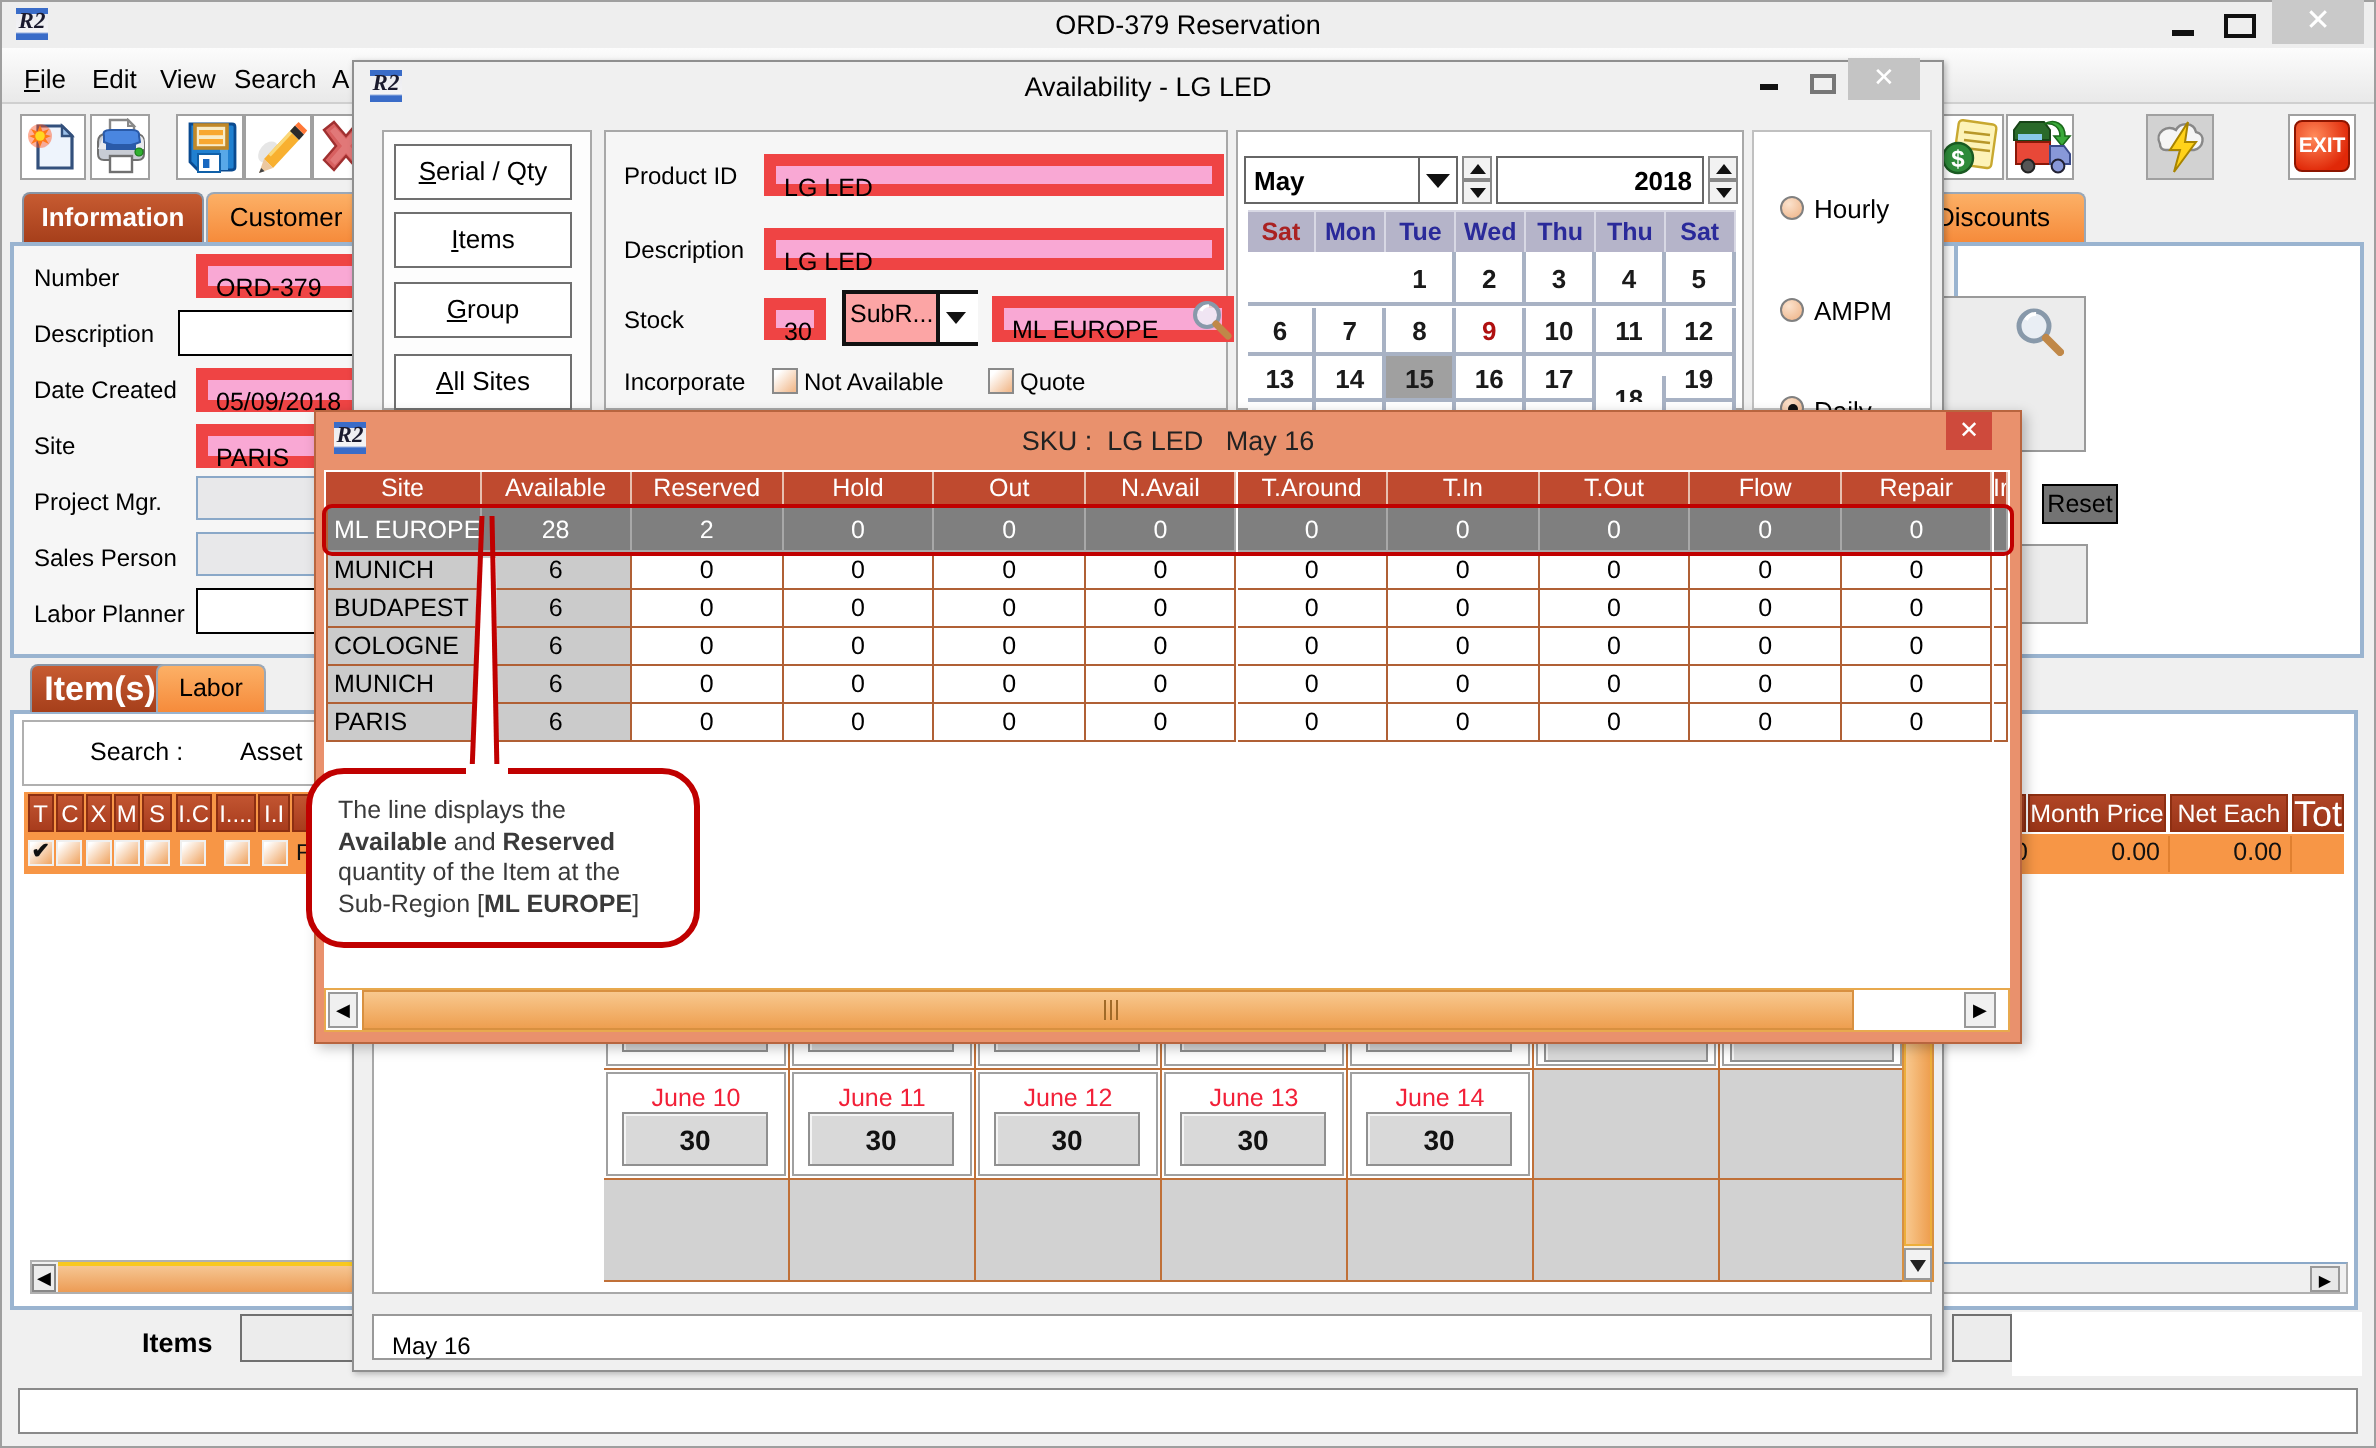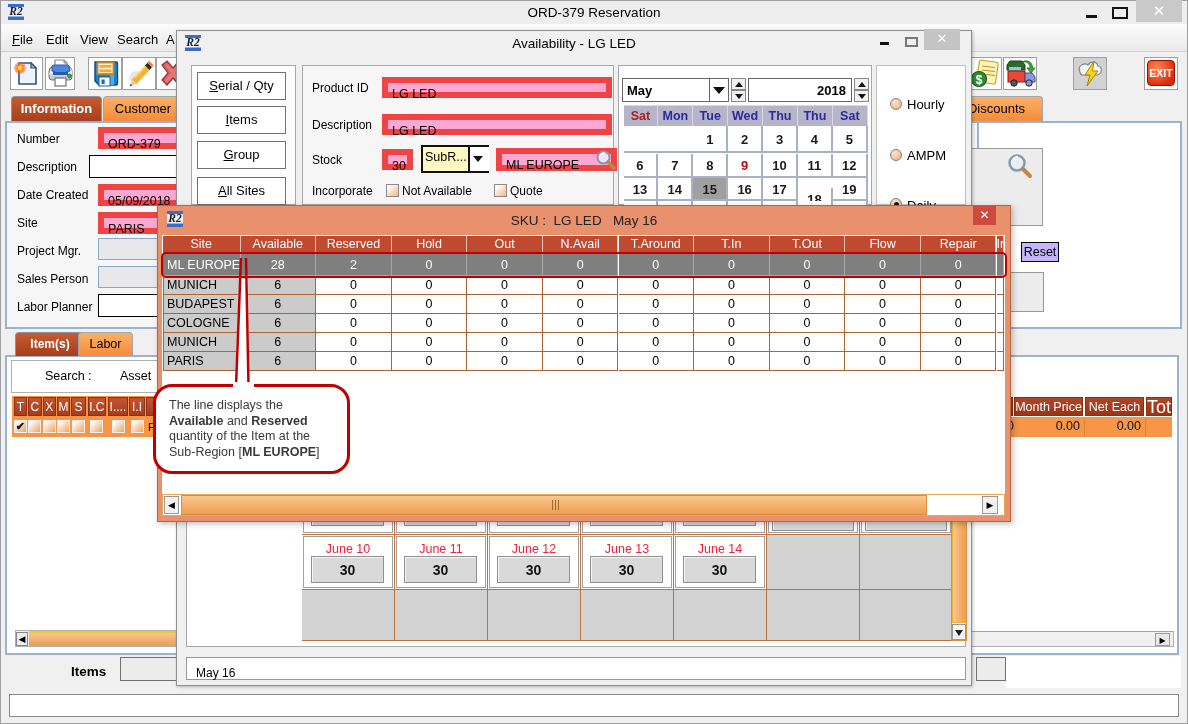--- a/index.html
+++ b/index.html
@@ -138,26 +138,26 @@
 <div class="abs lbl" style="left:17px;top:300px;">Labor Planner</div>
 <div class="fieldw" style="left:98px;top:294px;width:130px;height:23px;"></div>
 
 <div class="bluepanel" style="left:977px;top:121px;width:205px;height:208px;"></div>
 <div class="abs" style="left:960px;top:148px;width:83px;height:78px;background:#ececec;border:1px solid #9a9a9a;box-sizing:border-box;"></div>
 <svg class="abs" style="left:1006px;top:152px;" width="26" height="26" viewBox="0 0 26 26">
  <circle cx="11" cy="11" r="7.5" fill="#e8f0f8" fill-opacity="0.7" stroke="#8899aa" stroke-width="2.5"></circle>
  <line x1="17" y1="17" x2="24" y2="24" stroke="#c08848" stroke-width="4" stroke-linecap="round"></line>
  <path d="M7 8 a5 5 0 0 1 5 -3" stroke="#fff" stroke-width="2" fill="none"></path>
 </svg>
-<div class="abs" style="left:1021px;top:242px;width:38px;height:20px;background:#c4b5fd;border:1px solid #000;box-sizing:border-box;font-size:12.5px;text-align:center;line-height:18px;">Reset</div>
+<div class="abs" style="left:1021px;top:242px;width:38px;height:20px;background:#737373;border:1px solid #000;box-sizing:border-box;font-size:12.5px;text-align:center;line-height:18px;">Reset</div>
 <div class="abs" style="left:1009px;top:272px;width:35px;height:40px;background:#ececec;border:1px solid #9a9a9a;box-sizing:border-box;"></div>
 
 <div class="bluepanel" style="left:5px;top:355px;width:1174px;height:300px;"></div>
 
-<div class="tab-red" style="left:15px;top:332px;width:70px;height:24px;line-height:23px;font-size:12px;">Item(s)</div>
+<div class="tab-red" style="left:15px;top:332px;width:70px;height:24px;line-height:23px;font-size:17px;">Item(s)</div>
 <div class="tab-org" style="left:78px;top:332px;width:55px;height:24px;line-height:23px;font-size:12.5px;">Labor</div>
 
 <div class="abs" style="left:11px;top:360px;width:166px;height:33px;background:#fff;border:1px solid #b0b0b0;box-sizing:border-box;"></div>
 <div class="abs" style="left:45px;top:369px;font-size:12.5px;">Search :</div>
 <div class="abs" style="left:120px;top:369px;font-size:12.5px;">Asset</div>
 
 <div class="abs" style="left:12px;top:396px;width:165px;height:41px;background:#f79646;"></div>
 <div class="abs" style="left:13.6px;top:397px;width:13.5px;height:19px;background:linear-gradient(#c25531,#a83c1d);color:#fff;font-size:12px;text-align:center;line-height:19px;border:1px solid #8d2f12;box-sizing:border-box;overflow:hidden;">T</div>
 <div class="abs" style="left:28.2px;top:397px;width:13.5px;height:19px;background:linear-gradient(#c25531,#a83c1d);color:#fff;font-size:12px;text-align:center;line-height:19px;border:1px solid #8d2f12;box-sizing:border-box;overflow:hidden;">C</div>
 <div class="abs" style="left:42.8px;top:397px;width:13.0px;height:19px;background:linear-gradient(#c25531,#a83c1d);color:#fff;font-size:12px;text-align:center;line-height:19px;border:1px solid #8d2f12;box-sizing:border-box;overflow:hidden;">X</div>
@@ -217,21 +217,21 @@
   <div class="avbtn" style="top:111px;"><span style="text-decoration:underline">A</span>ll Sites</div>
 </div>
 
 <div class="abs" style="left:302px;top:65px;width:312px;height:140px;background:#f6f6f6;border:1px solid #a8a8a8;box-sizing:border-box;"></div>
 <div class="abs lbl" style="left:312px;top:81px;">Product ID</div>
 <div class="field" style="left:382px;top:77px;width:230px;height:21px;font-size:12.5px;">LG LED</div>
 <div class="abs lbl" style="left:312px;top:118px;">Description</div>
 <div class="field" style="left:382px;top:114px;width:230px;height:21px;font-size:12.5px;">LG LED</div>
 <div class="abs lbl" style="left:312px;top:153px;">Stock</div>
 <div class="field" style="left:382px;top:149px;width:31px;height:21px;font-size:12.5px;">30</div>
-<div class="abs" style="left:421px;top:145px;width:68px;height:28px;background:#fef9c3;border:2px solid #111;box-sizing:border-box;">
+<div class="abs" style="left:421px;top:145px;width:68px;height:28px;background:#fca5a5;border:2px solid #111;box-sizing:border-box;">
   <div class="abs" style="left:2px;top:3px;font-size:12.5px;">SubR...</div>
   <div class="abs" style="left:45px;top:0px;width:19px;height:24px;border-left:2px solid #111;background:#fff;"></div>
   <div class="abs" style="left:50px;top:9px;width:0;height:0;border-left:5px solid transparent;border-right:5px solid transparent;border-top:6px solid #111;"></div>
 </div>
 <div class="field" style="left:496px;top:148px;width:121px;height:23px;font-size:12.5px;">ML EUROPE</div>
 <svg class="abs" style="left:595px;top:149px;" width="21" height="21" viewBox="0 0 21 21">
  <circle cx="8.5" cy="8.5" r="6" fill="#eef4fa" fill-opacity="0.8" stroke="#8899aa" stroke-width="2"></circle>
  <line x1="13" y1="13" x2="19" y2="19" stroke="#c08848" stroke-width="3.5" stroke-linecap="round"></line>
  <path d="M5.5 6.5 a4 4 0 0 1 4 -2.5" stroke="#fff" stroke-width="1.6" fill="none"></path>
 </svg>

